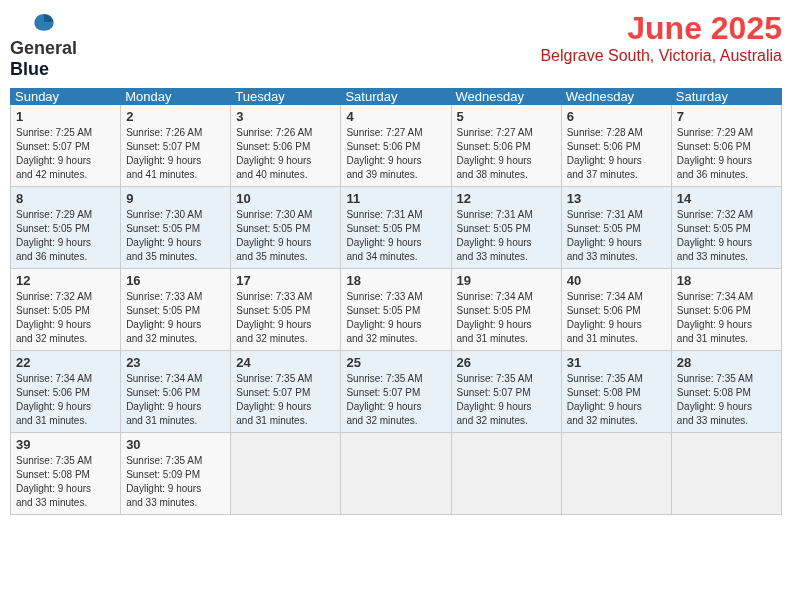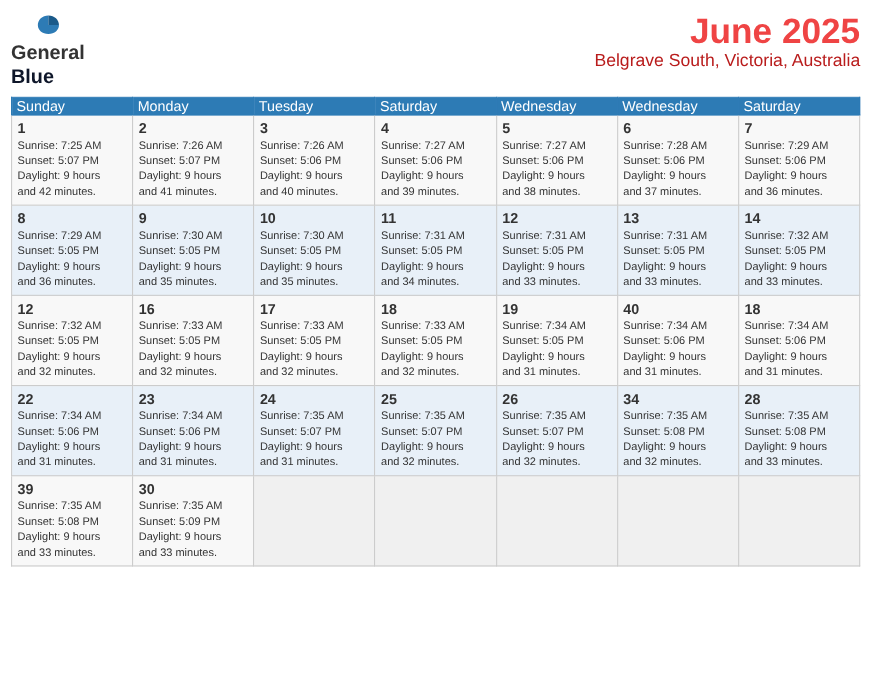--- a/index.html
+++ b/index.html
@@ -151,21 +151,21 @@
         <td><span class="day-number">19</span><span class="day-info">Sunrise: 7:34 AM<br>Sunset: 5:05 PM<br>Daylight: 9 hours<br>and 31 minutes.</span></td>
         <td><span class="day-number">40</span><span class="day-info">Sunrise: 7:34 AM<br>Sunset: 5:06 PM<br>Daylight: 9 hours<br>and 31 minutes.</span></td>
         <td><span class="day-number">18</span><span class="day-info">Sunrise: 7:34 AM<br>Sunset: 5:06 PM<br>Daylight: 9 hours<br>and 31 minutes.</span></td>
       </tr>
       <tr>
         <td><span class="day-number">22</span><span class="day-info">Sunrise: 7:34 AM<br>Sunset: 5:06 PM<br>Daylight: 9 hours<br>and 31 minutes.</span></td>
         <td><span class="day-number">23</span><span class="day-info">Sunrise: 7:34 AM<br>Sunset: 5:06 PM<br>Daylight: 9 hours<br>and 31 minutes.</span></td>
         <td><span class="day-number">24</span><span class="day-info">Sunrise: 7:35 AM<br>Sunset: 5:07 PM<br>Daylight: 9 hours<br>and 31 minutes.</span></td>
         <td><span class="day-number">25</span><span class="day-info">Sunrise: 7:35 AM<br>Sunset: 5:07 PM<br>Daylight: 9 hours<br>and 32 minutes.</span></td>
         <td><span class="day-number">26</span><span class="day-info">Sunrise: 7:35 AM<br>Sunset: 5:07 PM<br>Daylight: 9 hours<br>and 32 minutes.</span></td>
-        <td><span class="day-number">34</span><span class="day-info">Sunrise: 7:35 AM<br>Sunset: 5:08 PM<br>Daylight: 9 hours<br>and 32 minutes.</span></td>
+        <td><span class="day-number">31</span><span class="day-info">Sunrise: 7:35 AM<br>Sunset: 5:08 PM<br>Daylight: 9 hours<br>and 32 minutes.</span></td>
         <td><span class="day-number">28</span><span class="day-info">Sunrise: 7:35 AM<br>Sunset: 5:08 PM<br>Daylight: 9 hours<br>and 33 minutes.</span></td>
       </tr>
       <tr>
         <td><span class="day-number">39</span><span class="day-info">Sunrise: 7:35 AM<br>Sunset: 5:08 PM<br>Daylight: 9 hours<br>and 33 minutes.</span></td>
         <td><span class="day-number">30</span><span class="day-info">Sunrise: 7:35 AM<br>Sunset: 5:09 PM<br>Daylight: 9 hours<br>and 33 minutes.</span></td>
         <td class="empty-cell"></td>
         <td class="empty-cell"></td>
         <td class="empty-cell"></td>
         <td class="empty-cell"></td>
         <td class="empty-cell"></td>

